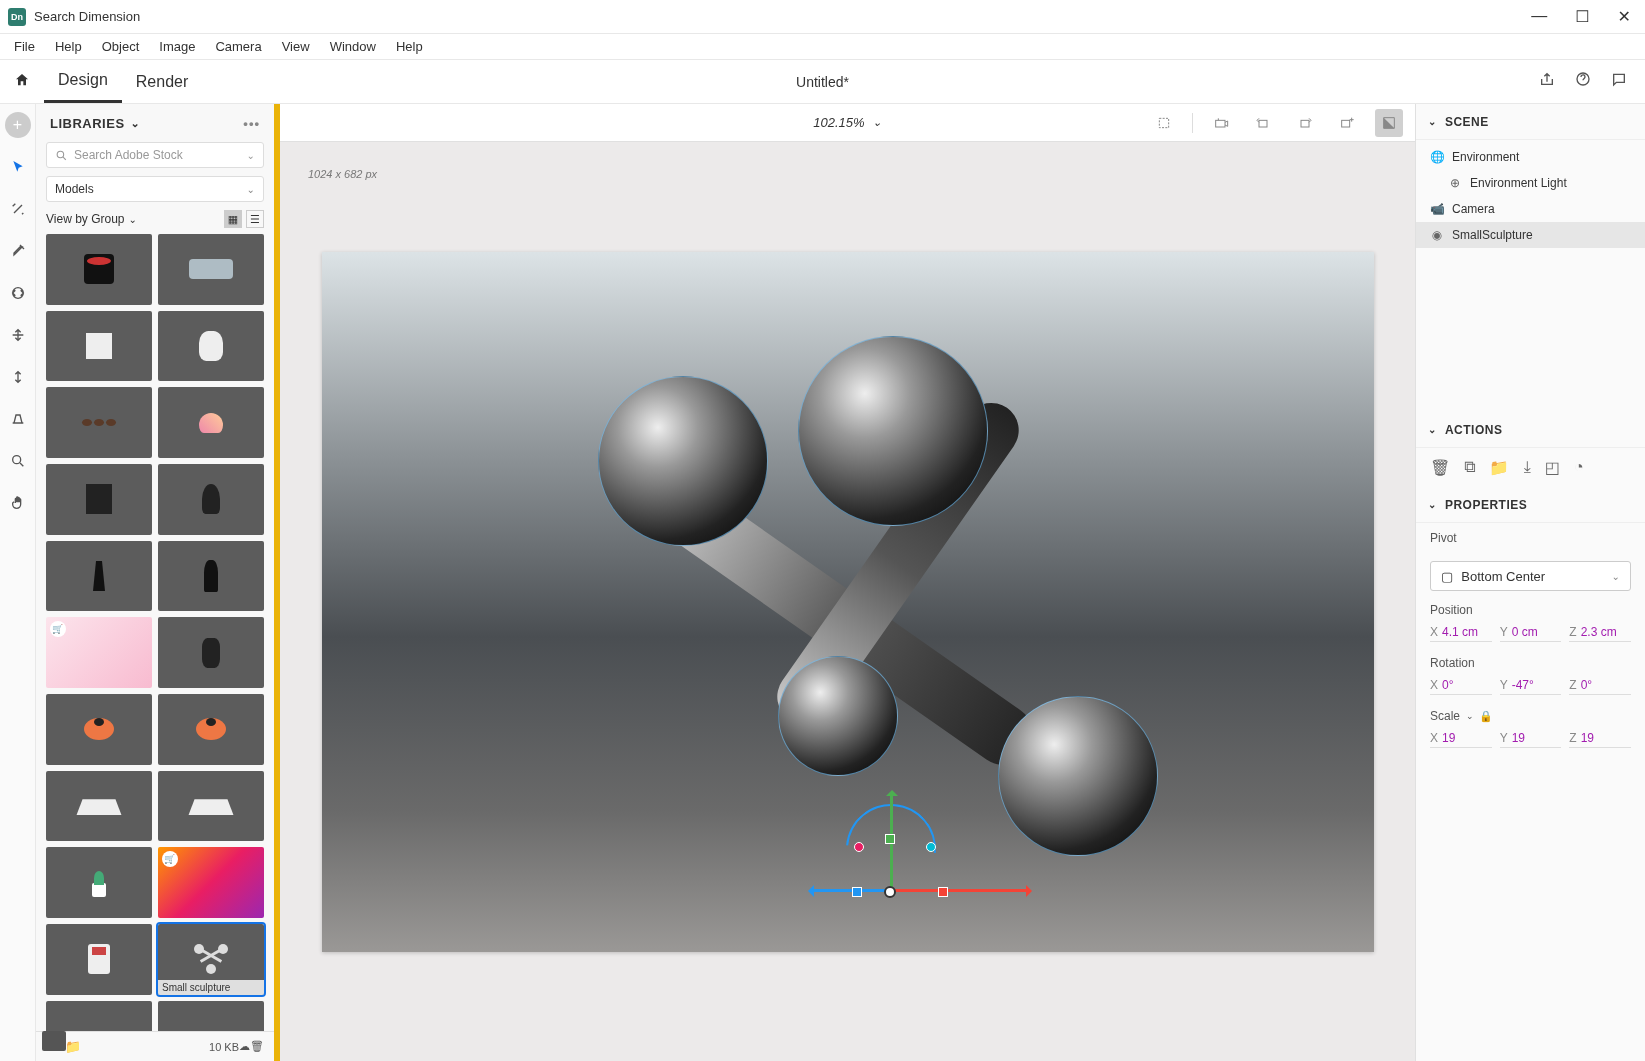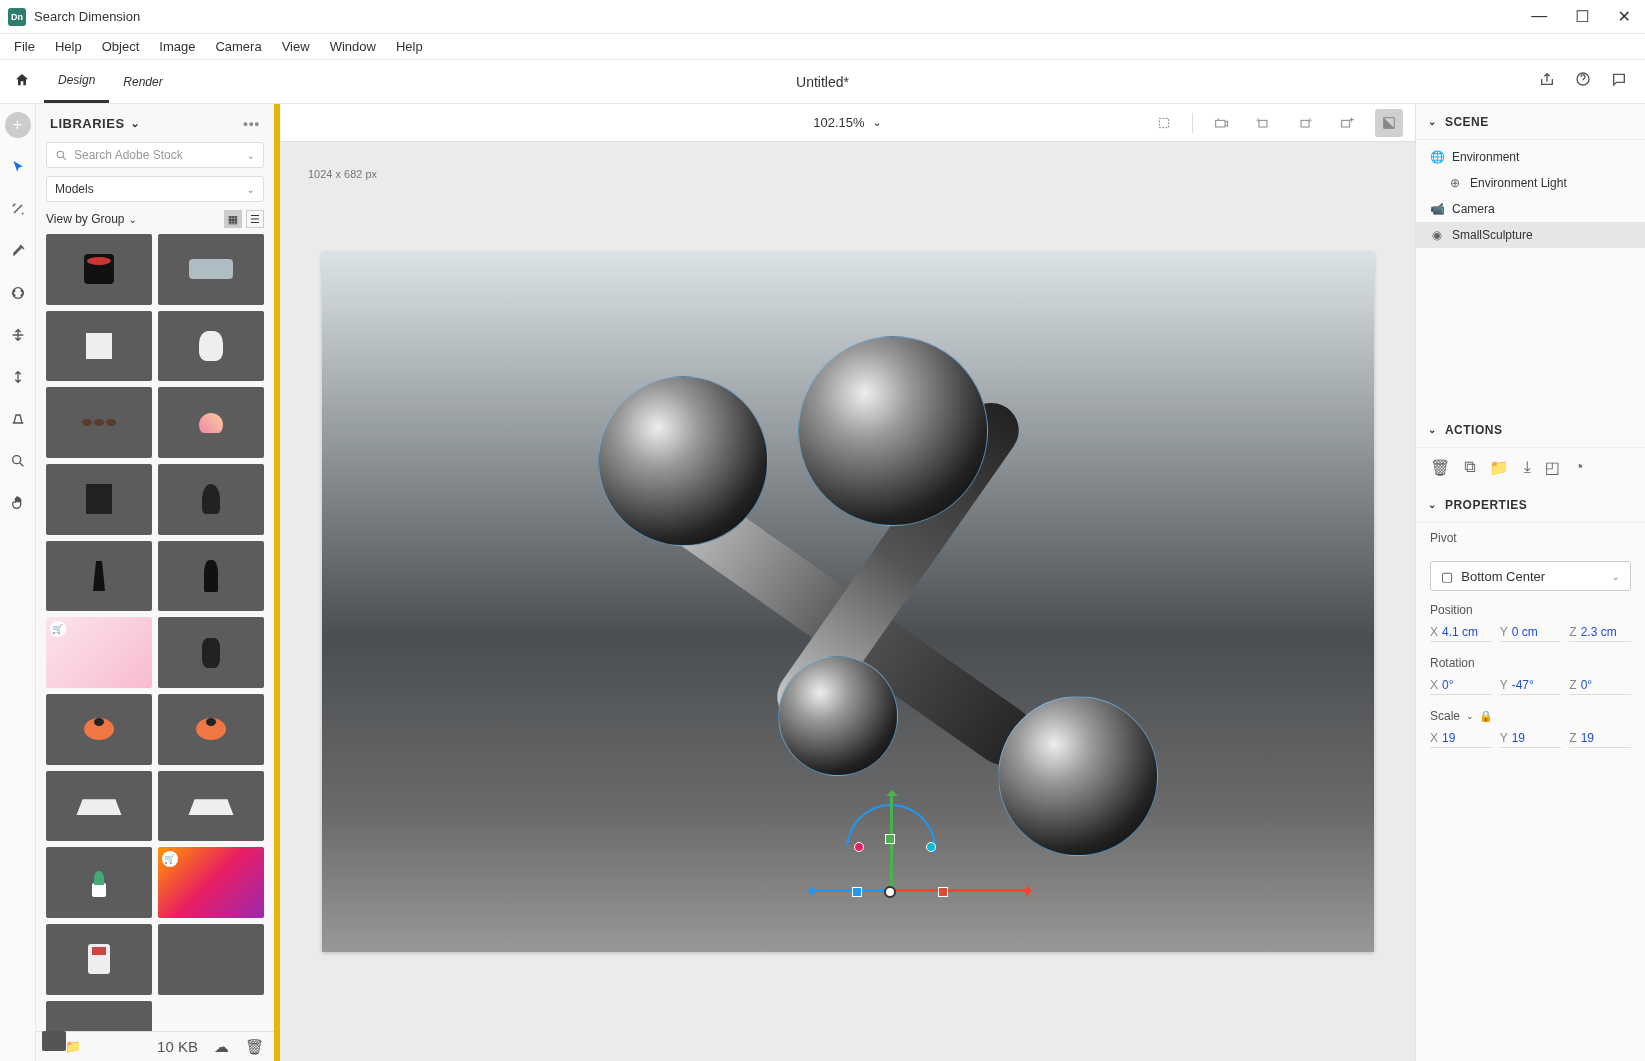--- a/index.html
+++ b/index.html
@@ -12,21 +12,21 @@
 .titlebar .win-controls { margin-left:auto; display:flex; gap:28px; padding-right:6px; }
 .titlebar .win-controls span { font-size:16px; cursor:pointer; }
 
 
 .menubar { height:26px; display:flex; align-items:center; padding:0 4px; border-bottom:1px solid #e8e8e8; font-size:13px; }
 .menubar .mitem { padding:0 10px; cursor:pointer; }
 
 
 .moderow { height:44px; display:flex; align-items:center; border-bottom:1px solid #e8e8e8; position:relative; }
 .moderow .home-icon { width:44px; text-align:center; font-size:16px; cursor:pointer; }
-.moderow .tab { padding:0 14px; height:100%; display:flex; align-items:center; font-size:12px; cursor:pointer;font-style:italic; }
+.moderow .tab { padding:0 14px; height:100%; display:flex; align-items:center; font-size:16px; cursor:pointer; }
 .moderow .tab.active { border-bottom:3px solid #333; font-weight:500; }
 .moderow .doc-title { position:absolute; left:50%; transform:translateX(-50%); font-size:14px; }
 .moderow .right-icons { margin-left:auto; display:flex; gap:20px; padding-right:18px; font-size:18px; color:#555; }
 .moderow .right-icons span { cursor:pointer; }
 
 
 .main { display:flex; height:calc(100% - 104px); }
 
 
 .lefttools { width:36px; background:#fafafa; border-right:1px solid #e8e8e8; display:flex; flex-direction:column; align-items:center; padding-top:8px; gap:16px; }
@@ -51,27 +51,27 @@
 .libpanel .view-row .vtoggle.active { background:#ccc; }
 .libpanel .grid { flex:1; overflow-y:auto; padding:0 10px 6px; }
 .libpanel .grid-inner { display:grid; grid-template-columns:1fr 1fr; gap:6px; }
 .thumb { aspect-ratio:1.5/1; background:#5c5c5c; border-radius:2px; position:relative; cursor:pointer; display:flex; align-items:center; justify-content:center; overflow:hidden; }
 .thumb.sel { outline:2px solid #1473e6; }
 .thumb .tlabel { position:absolute; bottom:0; left:0; right:0; background:rgba(230,230,230,0.95); font-size:10px; padding:2px 4px; }
 .thumb.gradient1 { background:linear-gradient(135deg,#fce4ec,#f8bbd0); }
 .thumb.gradient2 { background:linear-gradient(135deg,#ff9800,#e91e63,#9c27b0); }
 .thumb .cart { position:absolute; top:4px; left:4px; width:16px; height:16px; background:#fff; border-radius:50%; display:flex; align-items:center; justify-content:center; font-size:9px; }
 .libpanel .footer { height:30px; border-top:1px solid #e0e0e0; display:flex; align-items:center; padding:0 10px; gap:10px; font-size:13px; color:#555; }
-.libpanel .footer .right { margin-left:auto; display:flex; gap:16px; align-items:center; font-size:15px; }
+.libpanel .footer .right { margin-left:auto; display:flex; gap:0; align-items:center; font-size:11px; }
 
 
 .bottom-left-btn { position:absolute; bottom:10px; left:6px; width:24px; height:20px; background:#555; border-radius:2px; }
 
 
-.canvas-area { flex:1; background:#eceaea; display:flex; flex-direction:column; position:relative; }
+.canvas-area { flex:1; background:#eceaea; display:flex; flex-direction:column; position:relative;font-style:italic; }
 .canvas-top { height:38px; display:flex; align-items:center; justify-content:center; background:#fff; border-bottom:1px solid #e0e0e0; position:relative; }
 .canvas-top .zoom { font-size:13px; display:flex; align-items:center; gap:8px; }
 .canvas-top .right-tools { position:absolute; right:12px; display:flex; gap:14px; align-items:center; }
 .canvas-top .rt { width:28px; height:28px; display:flex; align-items:center; justify-content:center; cursor:pointer; color:#888; border-radius:3px; }
 .canvas-top .rt.active { background:#d0d0d0; }
 .canvas-body { flex:1; position:relative; display:flex; align-items:center; justify-content:center; }
 .canvas-dim { position:absolute; top:26px; left:28px; font-size:11px; color:#777; }
 .viewport { width:1052px; height:700px; background:linear-gradient(180deg,#dce3e6 0%,#8a9094 30%,#4a4e52 55%,#6a6a6a 80%,#9a9896 100%); position:relative; overflow:hidden; box-shadow:0 1px 4px rgba(0,0,0,0.2); }
 
 .sculpt { position:absolute; left:50%; top:52%; transform:translate(-50%,-50%); width:560px; height:560px; }
@@ -113,21 +113,21 @@
 .scene-spacer { flex:0 0 160px; }
 .actions-row { display:flex; gap:14px; padding:10px 14px; color:#666; }
 .actions-row span { cursor:pointer; font-size:16px; }
 .prop-group { padding:8px 14px 4px; }
 .prop-label { font-size:12px; color:#555; margin-bottom:16px; }
 .prop-select { border:1px solid #ccc; background:#fff; height:30px; display:flex; align-items:center; padding:0 10px; border-radius:3px; font-size:13px; }
 .prop-select .chev { margin-left:auto; font-size:10px; color:#888; }
 .prop-row3 { display:flex; gap:8px; padding:6px 14px; }
 .prop-row3 .cell { flex:1; display:flex; align-items:baseline; gap:4px; border-bottom:1px solid #ddd; padding-bottom:2px; font-size:12px; }
 .prop-row3 .cell .ax { color:#888; }
-.prop-row3 .cell .val { color:#1d4ed8;text-align:center; }
+.prop-row3 .cell .val { color:#a21caf;text-align:center; }
 .prop-sub { padding:8px 14px 2px; font-size:12px; color:#555; display:flex; align-items:center; gap:6px; }
 .prop-sub .chev { font-size:9px; }
 .prop-sub .lock { font-size:11px; color:#888; }
 
 svg.ico16{width:16px;height:16px;}
 </style>
 </head>
 <body>
 
 <div class="titlebar">
@@ -320,20 +320,30 @@
             </div>
           </div>
           <div class="thumb gradient2">
             <div class="cart">🛒</div>
           </div>
           <div class="thumb">
             <div style="width:22px;height:30px;background:#eee;border-radius:3px;position:relative;">
               <div style="position:absolute;top:3px;left:4px;width:14px;height:8px;background:#c44;"></div>
             </div>
           </div>
+          <div class="thumb sel">
+            <div style="position:relative;width:34px;height:30px;">
+              <div style="position:absolute;width:10px;height:10px;background:#ddd;border-radius:50%;top:0;left:0;"></div>
+              <div style="position:absolute;width:10px;height:10px;background:#ddd;border-radius:50%;top:0;right:0;"></div>
+              <div style="position:absolute;width:10px;height:10px;background:#ddd;border-radius:50%;bottom:0;left:12px;"></div>
+              <div style="position:absolute;width:24px;height:3px;background:#ddd;top:10px;left:5px;transform:rotate(30deg);"></div>
+              <div style="position:absolute;width:24px;height:3px;background:#ddd;top:10px;left:5px;transform:rotate(-30deg);"></div>
+            </div>
+            <div class="tlabel">Small sculpture</div>
+          </div>
           <div class="thumb"></div>
           <div class="thumb"></div>
         </div>
     </div>
     <div class="footer">
       <span style="font-weight:bold;font-size:16px;">+</span>
       <span>📁</span>
       <div class="right">
         <span>10 KB</span>
         <span>☁</span>

